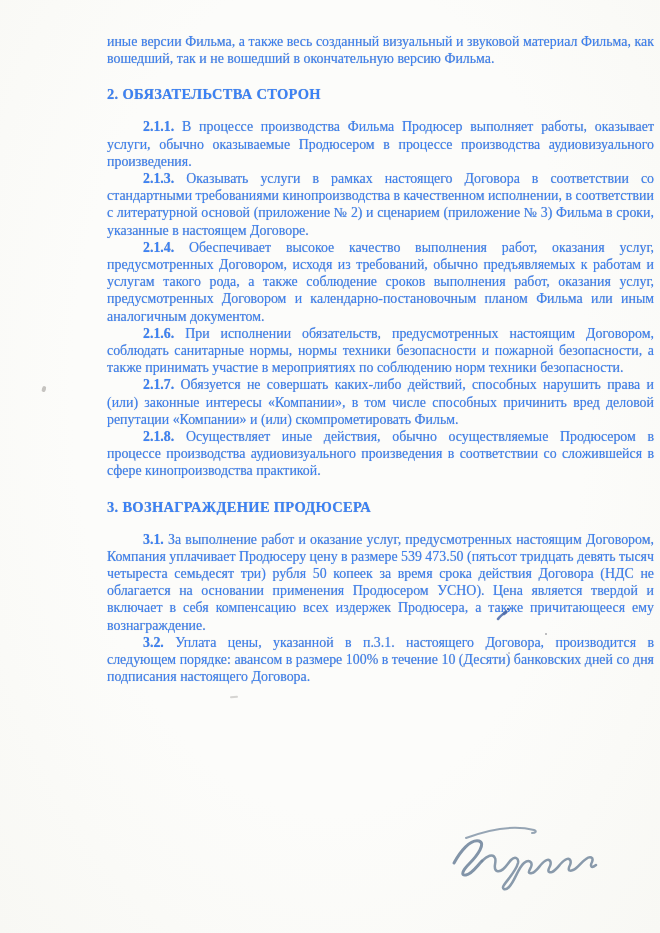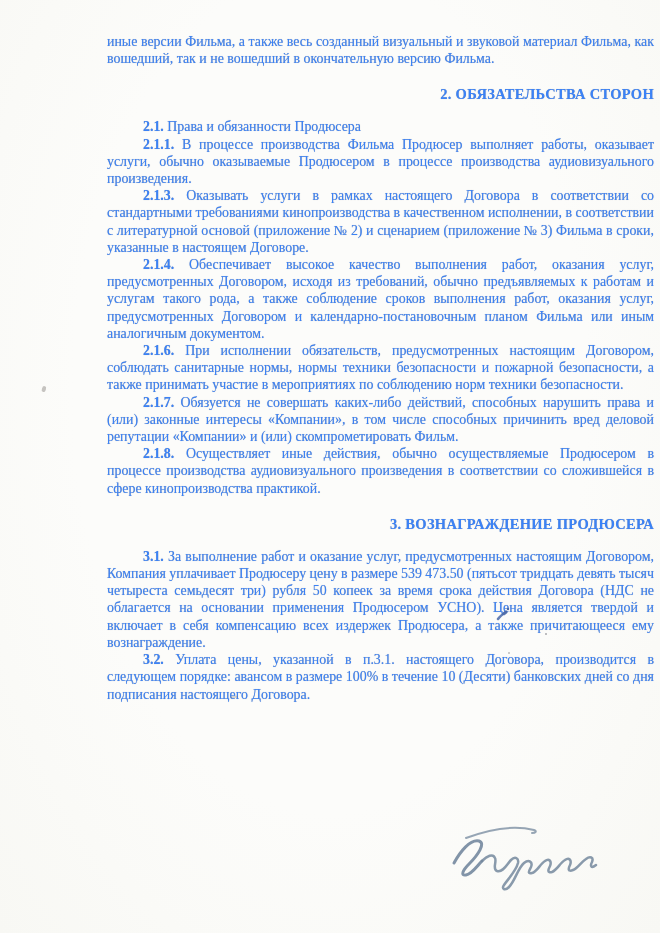--- a/index.html
+++ b/index.html
@@ -12,21 +12,21 @@
   .body-text{
     position:absolute;left:79px;top:33px;width:547px;
     font-size:13.9px;line-height:17.2px;text-align:justify;
     color:#3b82f6;
     text-shadow:0 0 0.7px rgba(64,62,68,0.45);
     margin-left:28px;
   }
   .para{margin:0;text-indent:36px;}
   .para.intro{text-indent:0;}
   .para.heading{
-    text-indent:0;text-align:right;font-weight:bold;
+    text-indent:0;text-align:left;font-weight:bold;
     font-size:14.5px;line-height:20px;letter-spacing:0.3px;
     margin:17px 0 14px 0;
   }
   .clause-num{font-weight:bold;}
   .sig-svg{position:absolute;left:444px;top:824px;width:160px;height:76px;}
   .tick-svg{position:absolute;left:494px;top:605px;width:18px;height:18px;}
   .speck{position:absolute;border-radius:50%;}
   .speck-comma{left:42px;top:386px;width:3.5px;height:5.5px;background:rgba(110,105,100,0.38);transform:rotate(18deg);}
   .speck-dash{left:230px;top:696px;width:8px;height:2px;border-radius:2px;background:rgba(122,120,116,0.30);transform:rotate(-5deg);}
   .speck-dot1{left:545px;top:633px;width:2px;height:2px;background:rgba(90,88,95,0.5);}
@@ -34,21 +34,20 @@
 </style>
 </head>
 <body>
 
 <div class="page">
 
   <div class="body-text">
     <p class="para intro">иные версии Фильма, а также весь созданный визуальный и звуковой материал Фильма, как вошедший, так и не вошедший в окончательную версию Фильма.</p>
     <div id="sections">
         <p class="para heading">2. ОБЯЗАТЕЛЬСТВА СТОРОН</p>
-        <p class="para clause"><b class="clause-num">2.1.</b> Права и обязанности Продюсера</p>
         <p class="para clause"><b class="clause-num">2.1.1.</b> В процессе производства Фильма Продюсер выполняет работы, оказывает услуги, обычно оказываемые Продюсером в процессе производства аудиовизуального произведения.</p>
         <p class="para clause"><b class="clause-num">2.1.3.</b> Оказывать услуги в рамках настоящего Договора в соответствии со стандартными требованиями кинопроизводства в качественном исполнении, в соответствии с литературной основой (приложение № 2) и сценарием (приложение № 3) Фильма в сроки, указанные в настоящем Договоре.</p>
         <p class="para clause"><b class="clause-num">2.1.4.</b> Обеспечивает высокое качество выполнения работ, оказания услуг, предусмотренных Договором, исходя из требований, обычно предъявляемых к работам и услугам такого рода, а также соблюдение сроков выполнения работ, оказания услуг, предусмотренных Договором и календарно-постановочным планом Фильма или иным аналогичным документом.</p>
         <p class="para clause"><b class="clause-num">2.1.6.</b> При исполнении обязательств, предусмотренных настоящим Договором, соблюдать санитарные нормы, нормы техники безопасности и пожарной безопасности, а также принимать участие в мероприятиях по соблюдению норм техники безопасности.</p>
         <p class="para clause"><b class="clause-num">2.1.7.</b> Обязуется не совершать каких-либо действий, способных нарушить права и (или) законные интересы «Компании», в том числе способных причинить вред деловой репутации «Компании» и (или) скомпрометировать Фильм.</p>
         <p class="para clause"><b class="clause-num">2.1.8.</b> Осуществляет иные действия, обычно осуществляемые Продюсером в процессе производства аудиовизуального произведения в соответствии со сложившейся в сфере кинопроизводства практикой.</p>
         <p class="para heading">3. ВОЗНАГРАЖДЕНИЕ ПРОДЮСЕРА</p>
         <p class="para clause"><b class="clause-num">3.1.</b> За выполнение работ и оказание услуг, предусмотренных настоящим Договором, Компания уплачивает Продюсеру цену в размере 539 473.50 (пятьсот тридцать девять тысяч четыреста семьдесят три) рубля 50 копеек за время срока действия Договора (НДС не облагается на основании применения Продюсером УСНО). Цена является твердой и включает в себя компенсацию всех издержек Продюсера, а также причитающееся ему вознаграждение.</p>
         <p class="para clause"><b class="clause-num">3.2.</b> Уплата цены, указанной в п.3.1. настоящего Договора, производится в следующем порядке: авансом в размере 100% в течение 10 (Десяти) банковских дней со дня подписания настоящего Договора.</p>
       </div>

